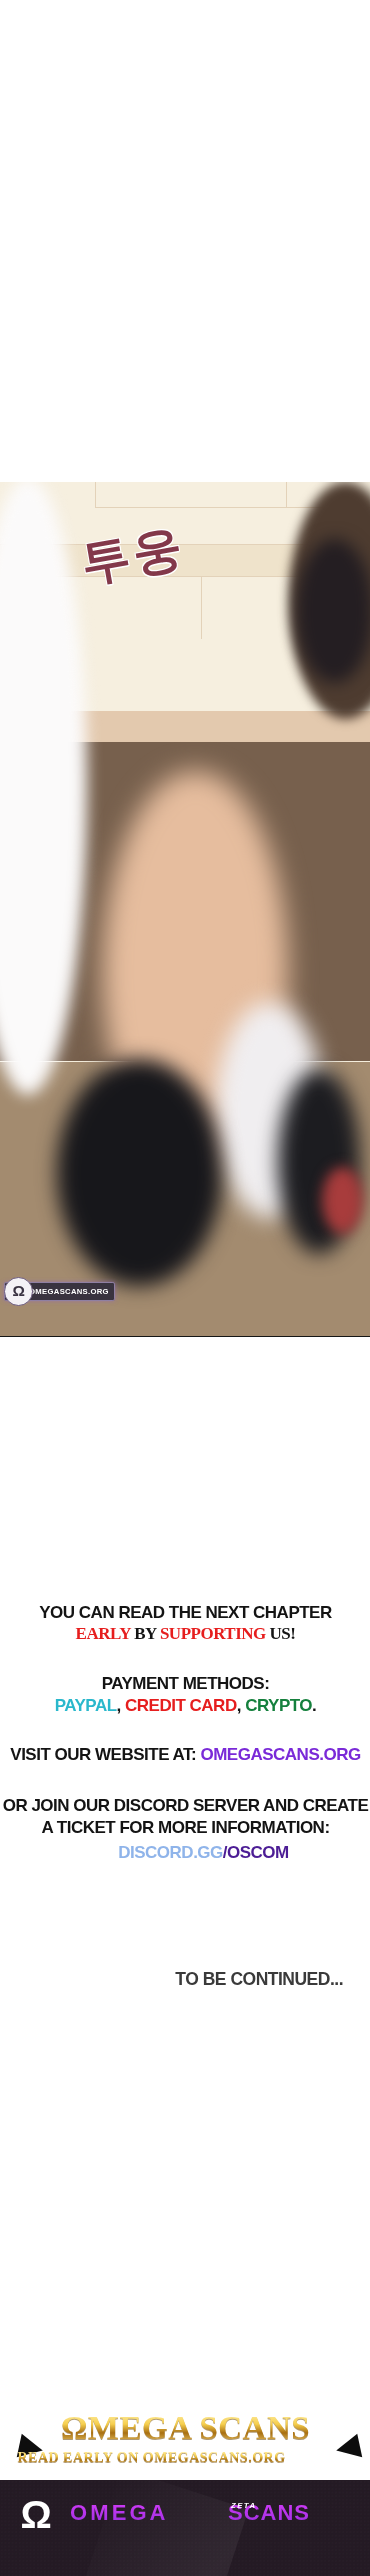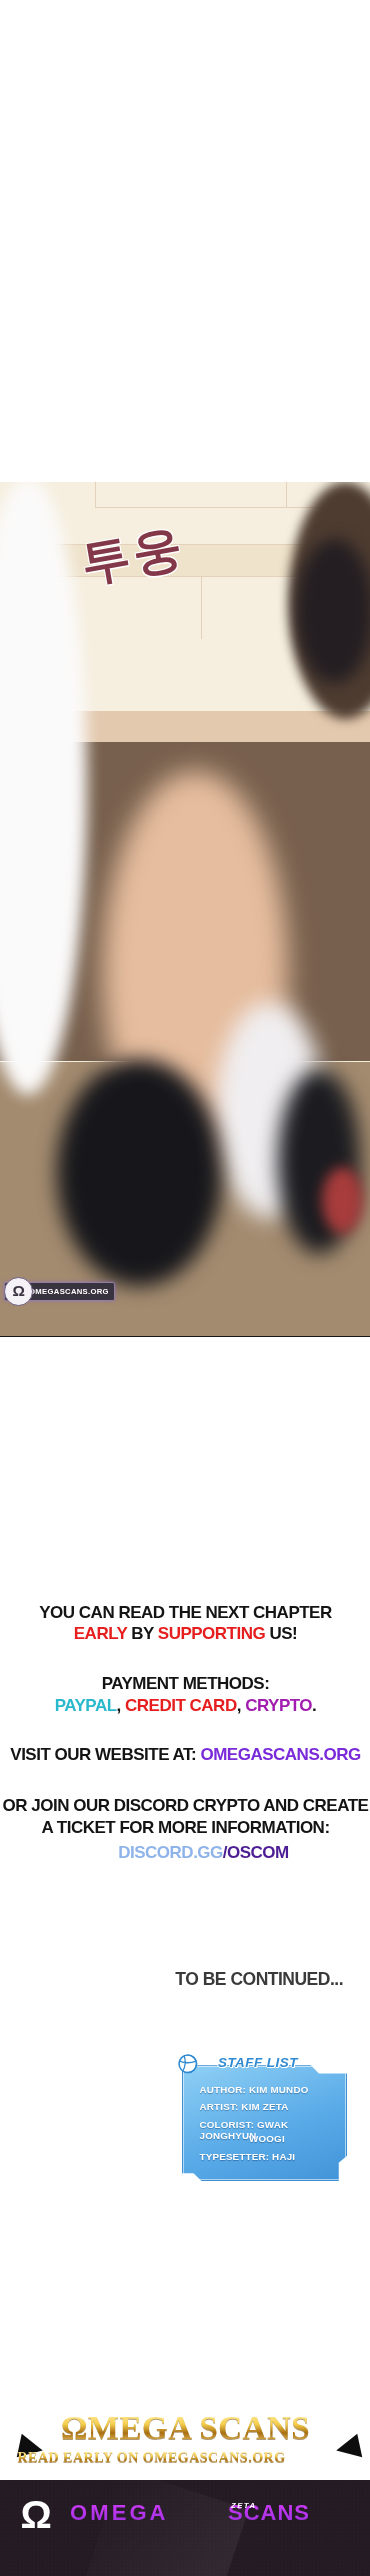--- a/index.html
+++ b/index.html
@@ -102,45 +102,30 @@
       <div id="wm-badge">
         <div id="wm-circle">Ω</div>
         <span id="wm-text">OMEGASCANS.ORG</span>
       </div>
     </div>
     <div class="edge" style="bottom:0"></div>
   </div>
 
   <div id="support-block">
       <div class="tline" style="top: 1603px;"><span style="color: rgb(20, 20, 20);">YOU CAN READ THE NEXT CHAPTER</span></div>
-      <div class="tline" style="top: 1624px;"><span style="color: rgb(230, 30, 30);">EARLY</span><span style="color: rgb(20, 20, 20);"> BY </span><span style="color: rgb(230, 30, 30);">SUPPORTING</span><span style="color: rgb(20, 20, 20);"> US!</span></div>
+      <div class="tline" style="top: 1624px; font-family: Liberation Serif, serif;"><span style="color: rgb(230, 30, 30);">EARLY</span><span style="color: rgb(20, 20, 20);"> BY </span><span style="color: rgb(230, 30, 30);">SUPPORTING</span><span style="color: rgb(20, 20, 20);"> US!</span></div>
       <div class="tline" style="top: 1674px;"><span style="color: rgb(20, 20, 20);">PAYMENT METHODS:</span></div>
-      <div class="tline" style="top: 1696px;"><span style="color: rgb(42, 184, 204);">PAYPAL</span><span style="color: rgb(20, 20, 20);">, </span><span style="color: rgb(230, 30, 30);">CREDIT CARD</span><span style="color: rgb(20, 20, 20);">, </span><span style="color: #a21caf;">CRYPTO</span><span style="color: rgb(20, 20, 20);">.</span></div>
+      <div class="tline" style="top: 1696px;"><span style="color: rgb(42, 184, 204);">PAYPAL</span><span style="color: rgb(20, 20, 20);">, </span><span style="color: rgb(230, 30, 30);">CREDIT CARD</span><span style="color: rgb(20, 20, 20);">, </span><span style="color: #15803d;">CRYPTO</span><span style="color: rgb(20, 20, 20);">.</span></div>
       <div class="tline" style="top: 1745px;"><span style="color: rgb(20, 20, 20);">VISIT OUR WEBSITE AT: </span><span style="color: rgb(122, 42, 216);">OMEGASCANS.ORG</span></div>
-      <div class="tline" style="top: 1796px;"><span style="color: rgb(20, 20, 20);">OR JOIN OUR DISCORD CRYPTO AND CREATE</span></div>
+      <div class="tline" style="top: 1796px;"><span style="color: rgb(20, 20, 20);">OR JOIN OUR DISCORD SERVER AND CREATE</span></div>
       <div class="tline" style="top: 1818px;"><span style="color: rgb(20, 20, 20);">A TICKET FOR MORE INFORMATION:</span></div>
       <div class="tline" style="top: 1843px;"><span style="color: rgb(143, 180, 234); margin-left: 36px;">DISCORD.GG</span><span style="color: #4c1d95;">/OSCOM</span></div>
     </div>
   <div id="tbc">TO BE CONTINUED...</div>
 
-  <div id="staff" class="abs">
-    <div id="staff-box"></div>
-    <svg id="vball" width="19.6" height="19.6" viewBox="0 0 38 38">
-      <circle cx="19" cy="19" r="17" fill="#fff" stroke="#2f8ad2" stroke-width="3"></circle>
-      <path d="M19 2 A17 17 0 0 1 19 36 M3 14 Q19 20 35 14 M10 32 Q17 18 12 4" fill="none" stroke="#2f8ad2" stroke-width="2.5"></path>
-    </svg>
-    <div id="staff-title">STAFF LIST</div>
-    <div id="staff-rows">
-        <div class="staff-row" style="top: 29px;">AUTHOR: KIM MUNDO</div>
-        <div class="staff-row" style="top: 46px;">ARTIST: KIM ZETA</div>
-        <div class="staff-row" style="top: 64px;">COLORIST: GWAK JONGHYUN</div>
-        <div class="staff-row" style="top: 78px; left: 67px;">WOOGI</div>
-        <div class="staff-row" style="top: 96px;">TYPESETTER: HAJI</div>
-      </div>
-  </div>
 
   <div class="abs goldtext" id="gold-title"><span>Ω</span><span>MEGA SCANS</span></div>
   <div class="tri" id="tri-l"></div>
   <div class="tri" id="tri-r"></div>
   <div class="abs goldtext" id="gold-sub">READ EARLY ON OMEGASCANS.ORG</div>
 
   <div id="banner" class="abs">
     <div id="banner-tex"></div>
     <div class="streak" style="left:62px;top:0;width:134px;height:361px;transform:rotate(18deg)"></div>
 

